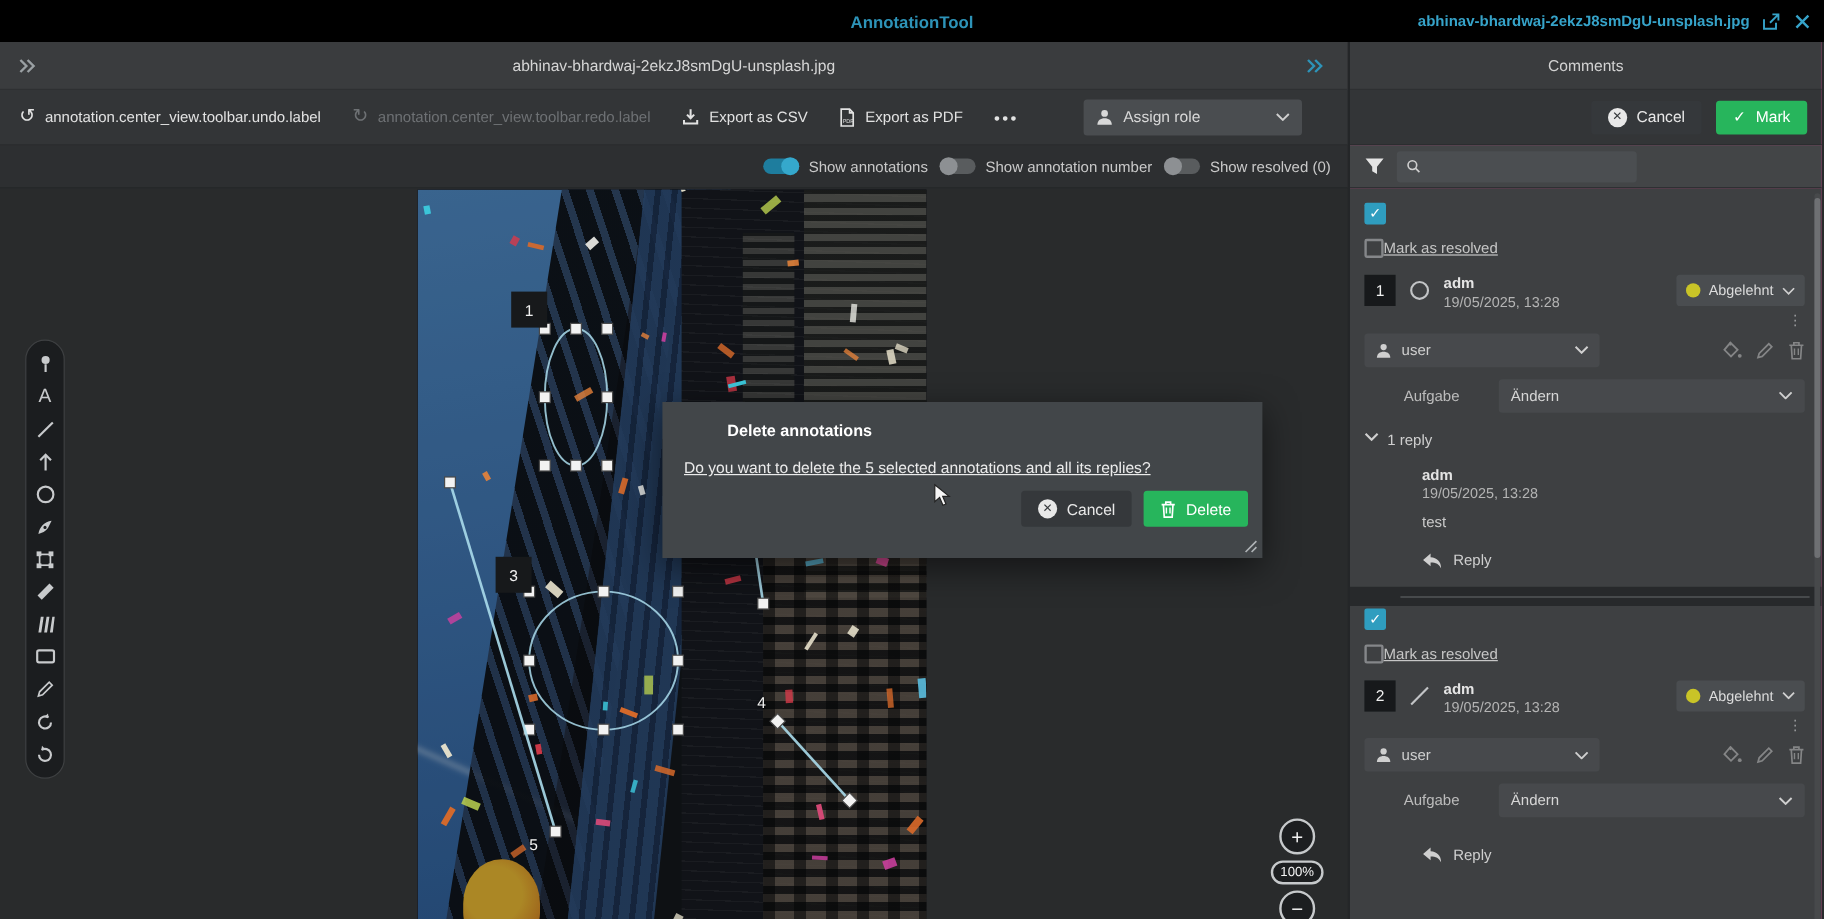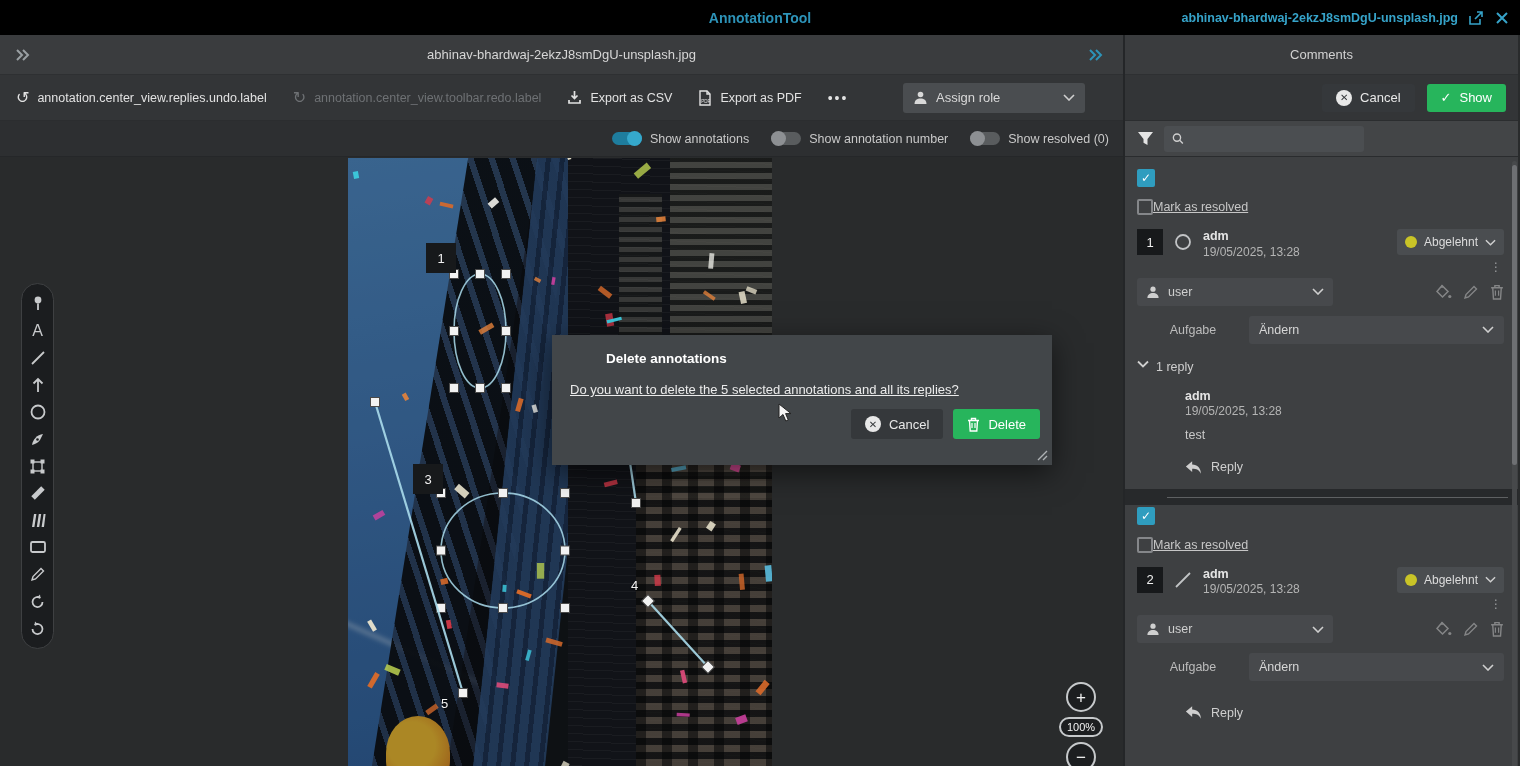--- a/index.html
+++ b/index.html
@@ -30,21 +30,21 @@
   .bar2 .chev-right { margin-left:auto; margin-right:18px; color:#2d93b8; }
 
   .toolbar { height:46px; background:#333537; display:flex; align-items:center; gap:26px; padding:0 20px 0 16px; border-bottom:1px solid #2b2d2f; }
   .tool-btn { display:flex; align-items:center; gap:8px; color:#e2e2e2; font-size:12.5px; cursor:pointer; white-space:nowrap; }
   .tool-btn .g { font-size:16px; line-height:1; }
   .tool-btn.disabled { color:#6e7174; }
   .more-dots { color:#e2e2e2; letter-spacing:2px; font-size:14px; cursor:pointer; }
   .assign-role { margin-left:auto; margin-right:18px; width:182px; height:30px; background:#4a4d50; border-radius:3px; display:flex; align-items:center; gap:8px; padding:0 10px; color:#d8d8d8; cursor:pointer; }
   .assign-role .spacer { flex:1; }
 
-  .toggles { height:36px; background:#2d2f31; display:flex; align-items:center; justify-content:flex-end; gap:22px; padding-right:14px; border-bottom:1px solid #252729; }
+  .toggles { height:36px; background:#2d2f31; display:flex; align-items:center; justify-content:flex-end; gap:10px; padding-right:14px; border-bottom:1px solid #252729; }
   .toggle-item { display:flex; align-items:center; gap:8px; color:#c9c9c9; font-size:12.5px; cursor:pointer; }
   .switch { width:30px; height:13px; border-radius:7px; background:#595c5e; position:relative; }
   .switch .knob { position:absolute; top:-1px; width:15px; height:15px; border-radius:50%; background:#8d9093; left:0; }
   .switch.on { background:#1e7d9e; }
   .switch.on .knob { left:15px; background:#35a8cc; }
 
   
   .canvas { position:relative; flex:1; background:#292b2c; overflow:hidden; }
 
   .tools-pill { position:absolute; left:21px; top:126px; width:33px; background:#1b1d1f; border:1px solid #3e4042; border-radius:17px; padding:9px 0; display:flex; flex-direction:column; align-items:center; gap:5px; z-index:6; }
@@ -171,21 +171,21 @@
         </svg>
       <div class="bar2-file">abhinav-bhardwaj-2ekzJ8smDgU-unsplash.jpg</div>
       <svg class="chev-right" width="18" height="14" viewBox="0 0 18 14">
           <path d="M3 2 L8 7 L3 12 M9 2 L14 7 L9 12" fill="none" stroke="#2d93b8" stroke-width="2"></path>
         </svg>
     </div>
 
     <div class="toolbar">
       <div class="tool-btn">
         <span class="g">↺</span>
-        <span>annotation.center_view.replies.undo.label</span>
+        <span>annotation.center_view.toolbar.undo.label</span>
       </div>
       <div class="tool-btn disabled">
         <span class="g">↻</span>
         <span>annotation.center_view.toolbar.redo.label</span>
       </div>
       <div class="tool-btn">
         <svg width="15" height="15" viewBox="0 0 15 15">
             <path d="M7.5 1 v7 M4.5 5.5 L7.5 8.5 L10.5 5.5" fill="none" stroke="#e2e2e2" stroke-width="1.7"></path>
             <path d="M2 10 v3 h11 v-3" fill="none" stroke="#e2e2e2" stroke-width="1.7"></path>
           </svg>
@@ -492,21 +492,21 @@
   <div class="sidebar">
     <div class="sb-header">Comments</div>
 
     <div class="sb-actions">
       <div class="btn btn-dark">
         <span class="xcirc">✕</span>
         <span>Cancel</span>
       </div>
       <div class="btn btn-green">
         <span>✓</span>
-        <span>Show</span>
+        <span>Mark</span>
       </div>
     </div>
 
     <div class="sb-search">
       <svg width="17" height="15" viewBox="0 0 17 15">
           <path d="M1 1 h15 L10.5 8 v6 l-4-2.2 V8 Z" fill="#e4e4e4"></path>
         </svg>
       <div class="search-box">
         <svg width="13" height="13" viewBox="0 0 13 13">
             <circle cx="5.5" cy="5.5" r="4" fill="none" stroke="#cfcfcf" stroke-width="1.5"></circle>

